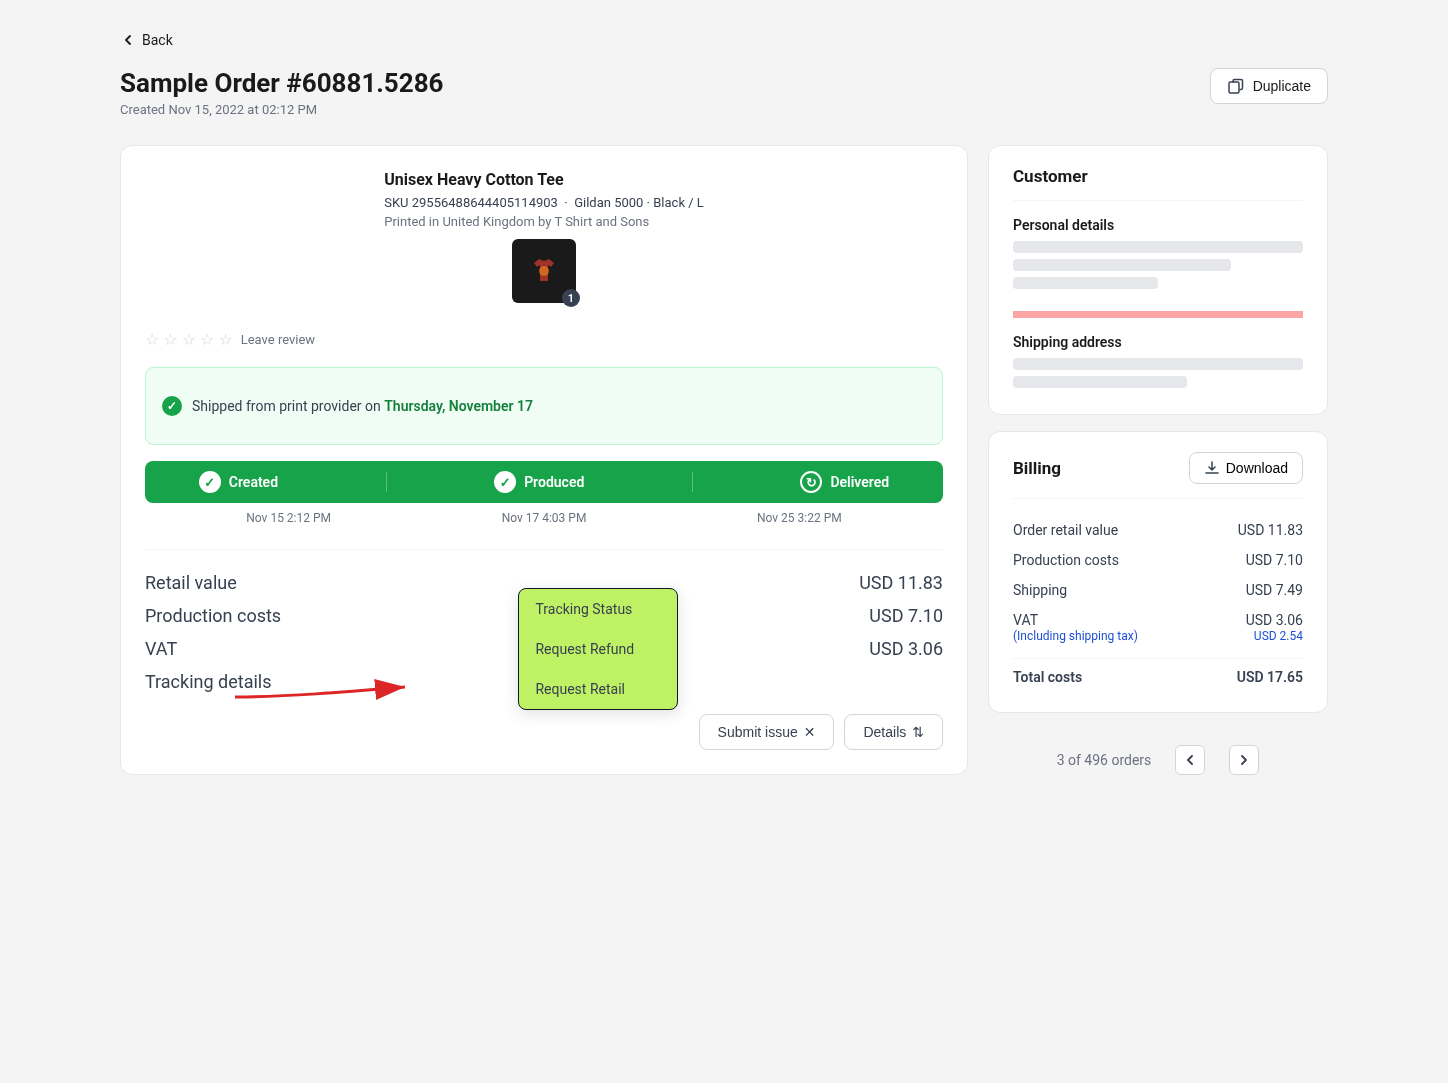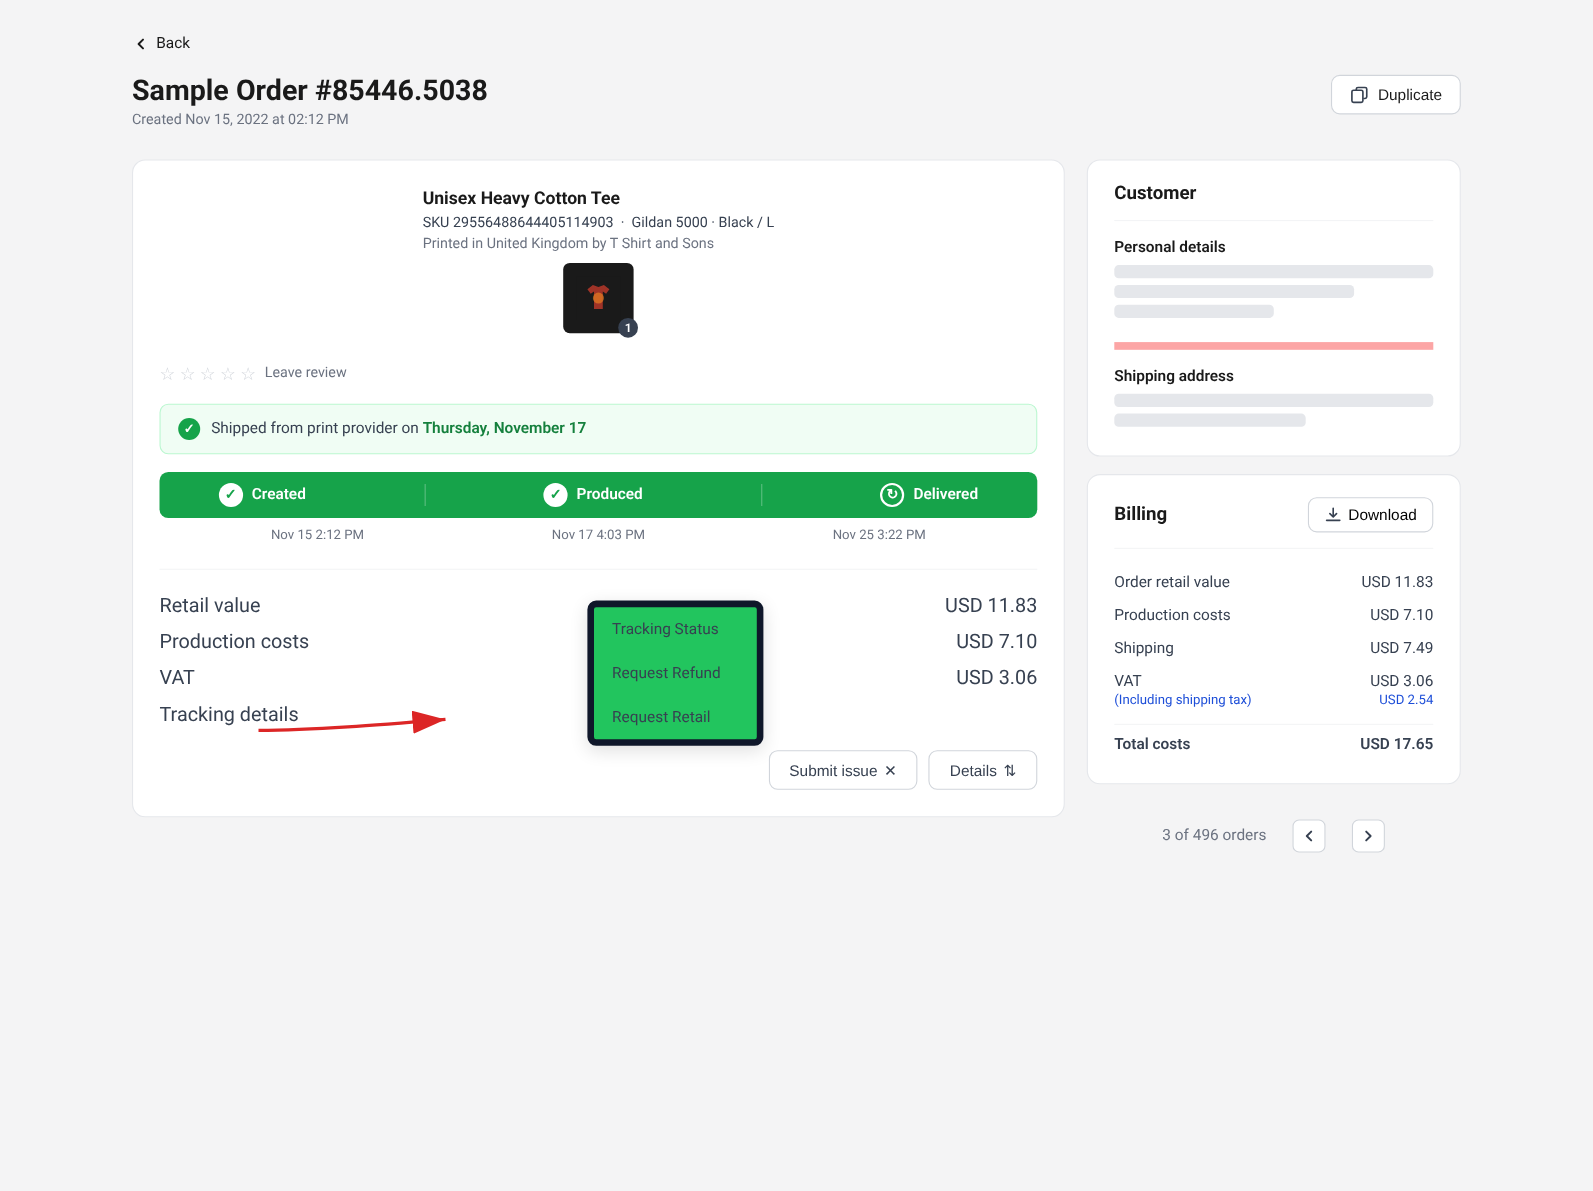--- a/index.html
+++ b/index.html
@@ -140,21 +140,21 @@
       font-size: 11px;
       display: flex;
       align-items: center;
       justify-content: center;
       font-weight: 600;
     }
     .shipped-banner {
       background: #f0fdf4;
       border: 1px solid #bbf7d0;
       border-radius: 8px;
-      padding: 12px 16px;
+      padding: 28px 16px;
       display: flex;
       align-items: center;
       gap: 10px;
       margin-bottom: 16px;
       font-size: 14px;
       color: #374151;
     }
     .shipped-banner strong {
       color: #15803d;
       font-weight: 600;
@@ -264,23 +264,23 @@
       font-size: 14px;
       font-weight: 500;
       color: #374151;
       display: flex;
       align-items: center;
       gap: 6px;
     }
     .dropdown-menu {
       position: absolute;
       bottom: calc(100% + 4px);
-      right: 140px;
-      background: #22c55e;
-      border: 6px solid #0f172a;
+      right: 156px;
+      background: #bef264;
+      border: 1px solid #0f172a;
       border-radius: 8px;
       box-shadow: 0 4px 16px rgba(0,0,0,0.12);
       min-width: 160px;
       z-index: 100;
       overflow: hidden;
     }
     .dropdown-item {
       padding: 12px 16px;
       font-size: 14px;
       color: #374151;
@@ -403,21 +403,21 @@
 
   <div class="back-link">
     <svg width="16" height="16" viewBox="0 0 16 16" fill="none">
       <path d="M10 12L6 8L10 4" stroke="#1a1a1a" stroke-width="1.8" stroke-linecap="round" stroke-linejoin="round"></path>
     </svg>
     <span>Back</span>
   </div>
 
   <div class="page-header">
     <div>
-      <div class="order-title">Sample Order #85446.5038</div>
+      <div class="order-title">Sample Order #60881.5286</div>
       <div class="order-created">Created Nov 15, 2022 at 02:12 PM</div>
     </div>
     <button class="duplicate-btn">
       <svg width="18" height="18" viewBox="0 0 18 18" fill="none">
         <rect x="2" y="5" width="10" height="11" rx="1.5" stroke="#374151" stroke-width="1.5"></rect>
         <path d="M6 5V4C6 3.17 6.67 2.5 7.5 2.5H14C14.83 2.5 15.5 3.17 15.5 4V11C15.5 11.83 14.83 12.5 14 12.5H13" stroke="#374151" stroke-width="1.5" stroke-linecap="round"></path>
       </svg>
       <span>Duplicate</span>
     </button>
   </div>

